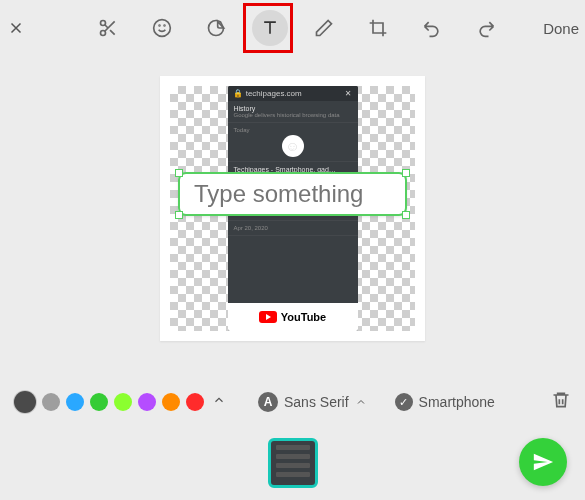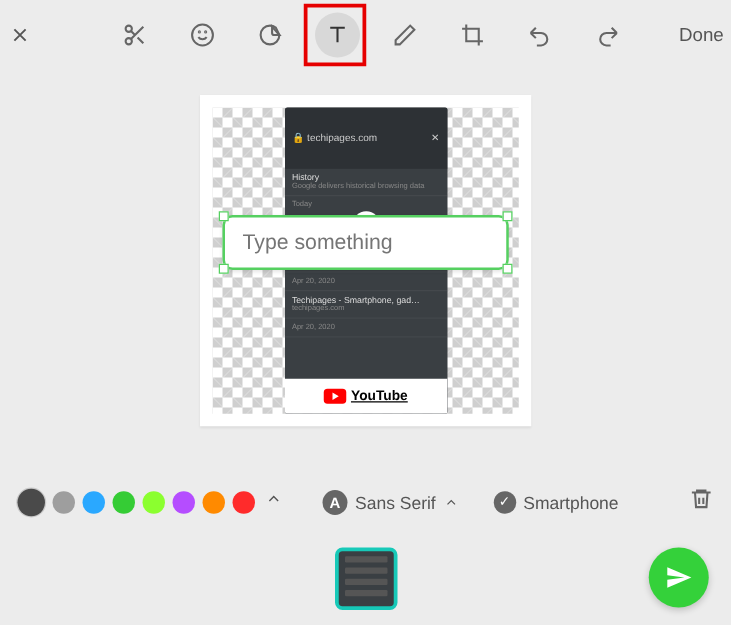--- a/index.html
+++ b/index.html
@@ -89,21 +89,21 @@
     width: 130px;
     height: 245px;
     background: #3a3f43;
     border-radius: 2px;
     overflow: hidden;
     color: #ddd;
     font-size: 7px;
   }
   .content-img .hdr {
     background: #2d3135;
-    padding: 20px 6px;
+    padding: 3px 6px;
     display: flex;
     align-items: center;
     justify-content: space-between;
     color: #ccc;
     font-size: 8px;
   }
   .content-img .row {
     padding: 4px 6px;
     border-bottom: 1px solid rgba(255,255,255,0.05);
   }
@@ -123,21 +123,20 @@
     bottom: 0; left: 0; right: 0;
     height: 28px;
     background: #fff;
     display: flex;
     align-items: center;
     justify-content: center;
     gap: 4px;
     color: #000;
     font-size: 11px;
     font-weight: 600;
-    text-decoration: underline;
   }
   .yt-logo {
     width: 18px; height: 12px;
     background: #ff0000;
     border-radius: 3px;
     position: relative;
   }
   .yt-logo::after {
     content: "";
     position: absolute;
@@ -157,21 +156,21 @@
     border-radius: 8px;
     display: flex;
     align-items: center;
     box-shadow: 0 1px 3px rgba(0,0,0,0.1);
   }
   .text-input-overlay input {
     border: none;
     outline: none;
     width: 100%;
     padding: 0 14px;
-    font-size: 17px;
+    font-size: 24px;
     color: #777;
     background: transparent;
   }
   .text-input-overlay .handle {
     position: absolute;
     width: 8px; height: 8px;
     background: #fff;
     border: 1px solid #55d060;
   }
   .handle.tl { top: -5px; left: -5px; }

